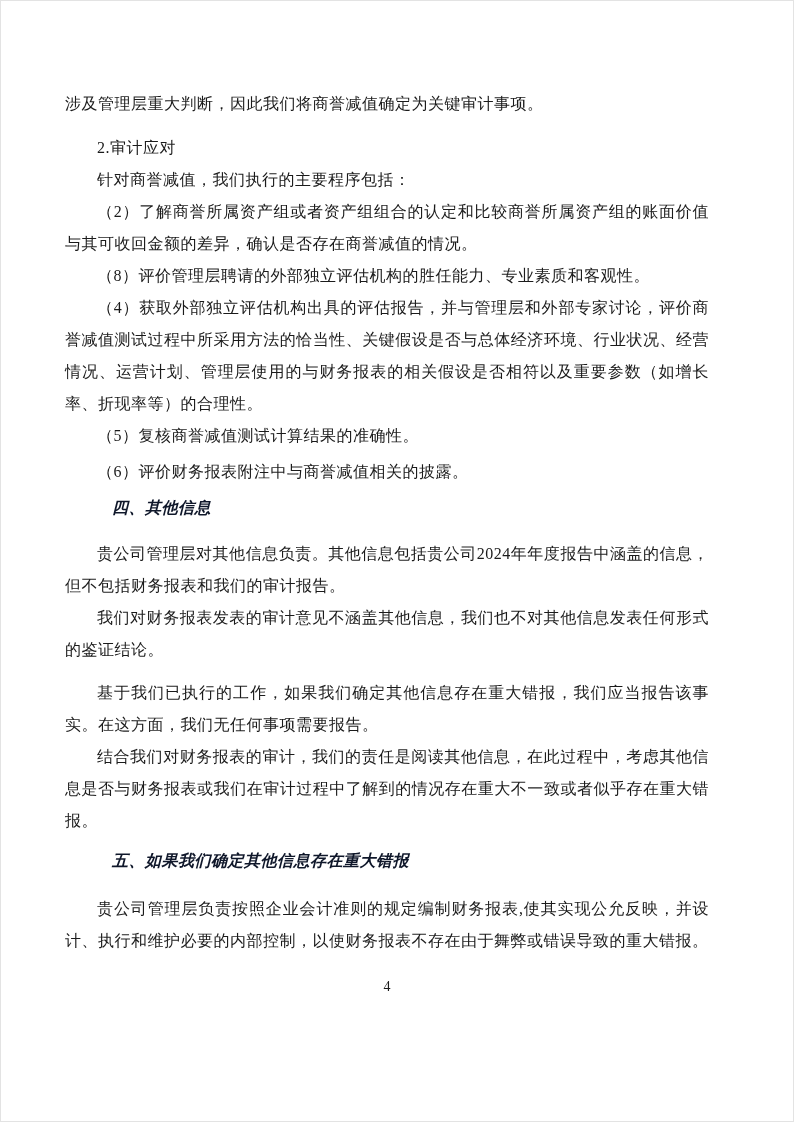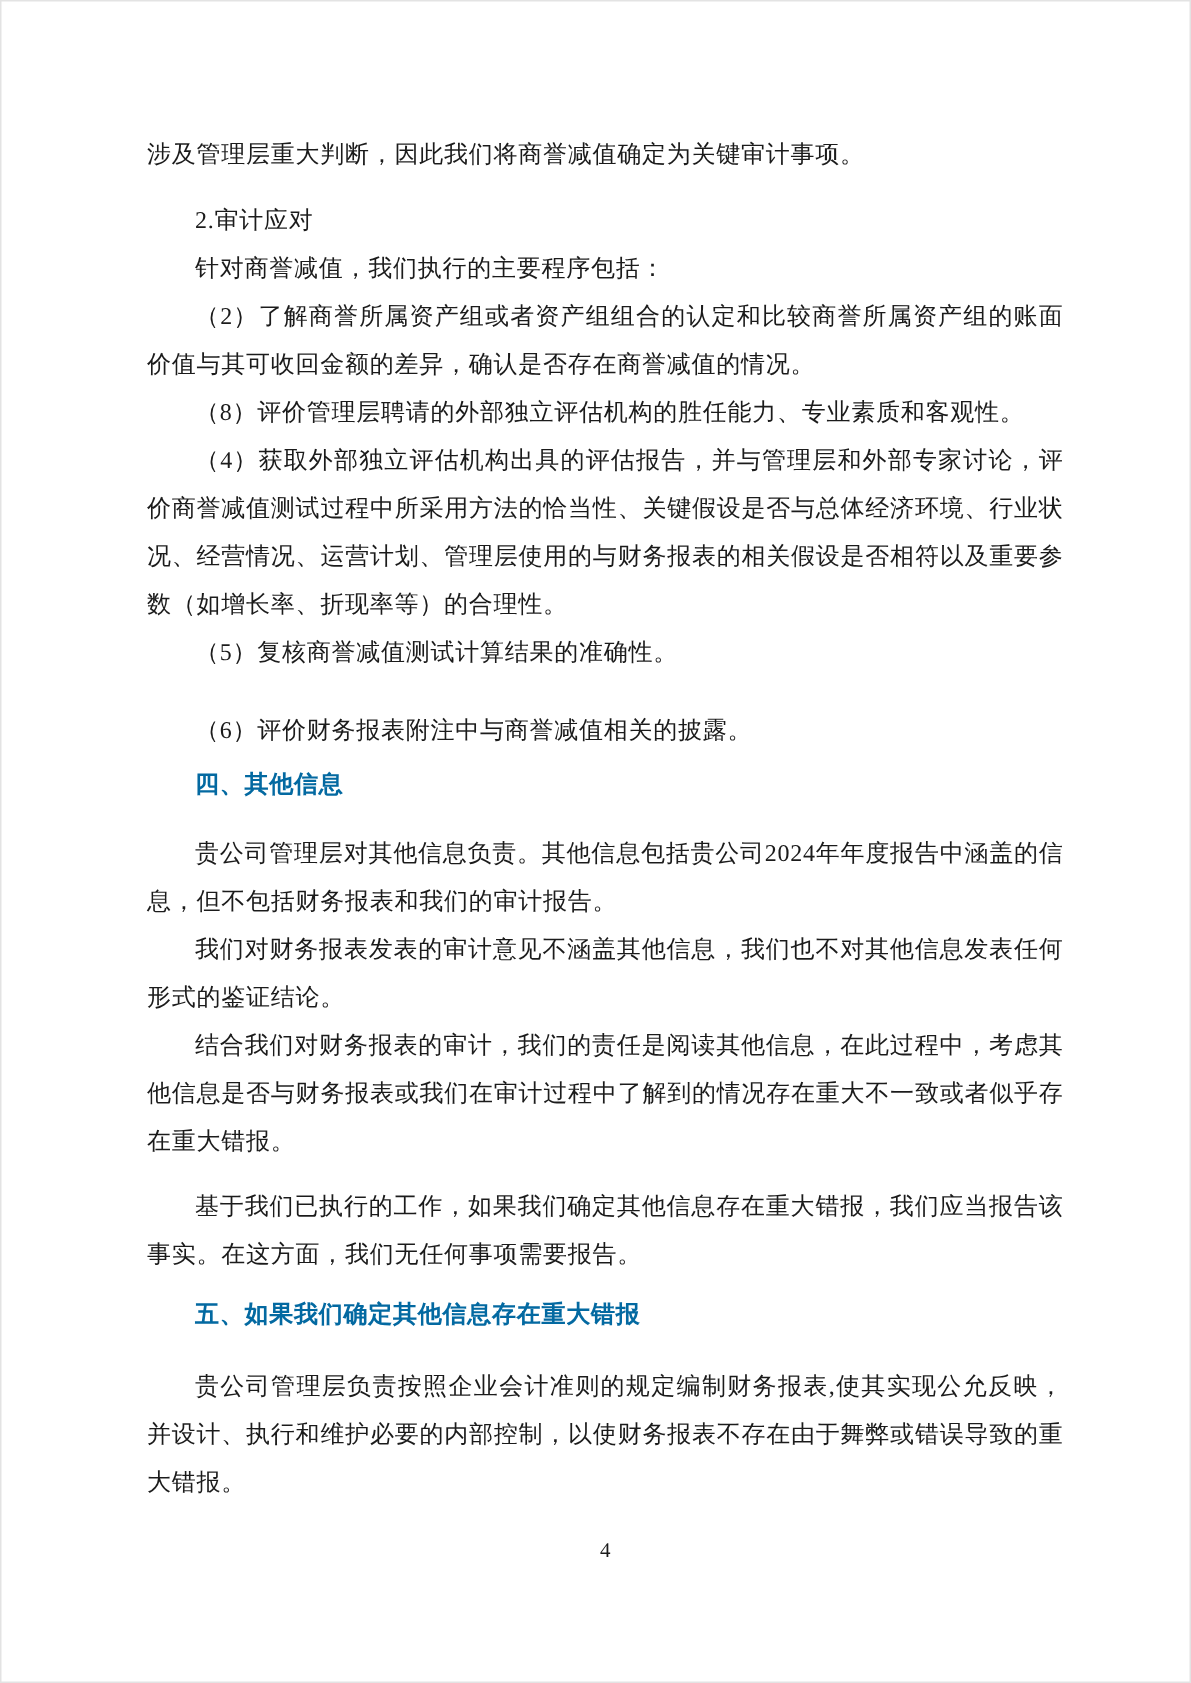--- a/index.html
+++ b/index.html
@@ -8,47 +8,48 @@
     background: #ffffff;
   }
   .page {
     position: relative;
     width: 794px;
     height: 1122px;
     margin: 0 auto;
     background: #ffffff;
     box-sizing: border-box;
     border: 1px solid #e3e3e3;
-    padding: 87px 84px 0 97px;
+    padding: 87px 84px 0 64px;
     font-family: "Liberation Serif", "DejaVu Serif", serif;
     font-size: 16px;
     line-height: 32px;
     color: #1b1b1b;
     overflow: hidden;
   }
   .para {
     margin: 0;
     text-align: justify;
     text-indent: 2em;
     letter-spacing: 0.5px;
   }
   .para.no-indent {
     text-indent: 0;
   }
-  .para.sp-sm { margin-top: 20px; }
+  .para.sp-sm { margin-top: 4px; }
   .para.sp-md { margin-top: 11px; }
   .para.sp-p2 { margin-top: 12px; }
   .heading {
-    margin: 0;
+    margin: 15px;
     font-weight: bold;
     text-indent: 2em;
     letter-spacing: 0.5px;
-    color: #0369a1;
+    color: #0f172a;
     font-family: "Liberation Sans", "DejaVu Sans", sans-serif;
     font-size: 16px;
+    font-style: italic;
   }
   .heading.h-other { margin-top: 4px; margin-bottom: 14px; }
   .heading.h-resp  { margin-top: 8px; margin-bottom: 16px; }
   .page-footer {
     margin-top: 14px;
     text-align: center;
     font-size: 14px;
     line-height: 32px;
     color: #1b1b1b;
   }
@@ -74,23 +75,23 @@
   <p class="para">（5）复核商誉减值测试计算结果的准确性。</p>
 
   <p class="para sp-sm">（6）评价财务报表附注中与商誉减值相关的披露。</p>
 
   <h2 class="heading h-other">四、其他信息</h2>
 
   <p class="para">贵公司管理层对其他信息负责。其他信息包括贵公司2024年年度报告中涵盖的信息，但不包括财务报表和我们的审计报告。</p>
 
   <p class="para">我们对财务报表发表的审计意见不涵盖其他信息，我们也不对其他信息发表任何形式的鉴证结论。</p>
 
+  <p class="para sp-md">基于我们已执行的工作，如果我们确定其他信息存在重大错报，我们应当报告该事实。在这方面，我们无任何事项需要报告。</p>
+
   <p class="para">结合我们对财务报表的审计，我们的责任是阅读其他信息，在此过程中，考虑其他信息是否与财务报表或我们在审计过程中了解到的情况存在重大不一致或者似乎存在重大错报。</p>
-
-  <p class="para sp-md">基于我们已执行的工作，如果我们确定其他信息存在重大错报，我们应当报告该事实。在这方面，我们无任何事项需要报告。</p>
 
   <h2 class="heading h-resp">五、如果我们确定其他信息存在重大错报</h2>
 
   <p class="para">贵公司管理层负责按照企业会计准则的规定编制财务报表,使其实现公允反映，并设计、执行和维护必要的内部控制，以使财务报表不存在由于舞弊或错误导致的重大错报。</p>
 
   <div class="page-footer">4</div>
 
 </div>
 
 </body></html>

